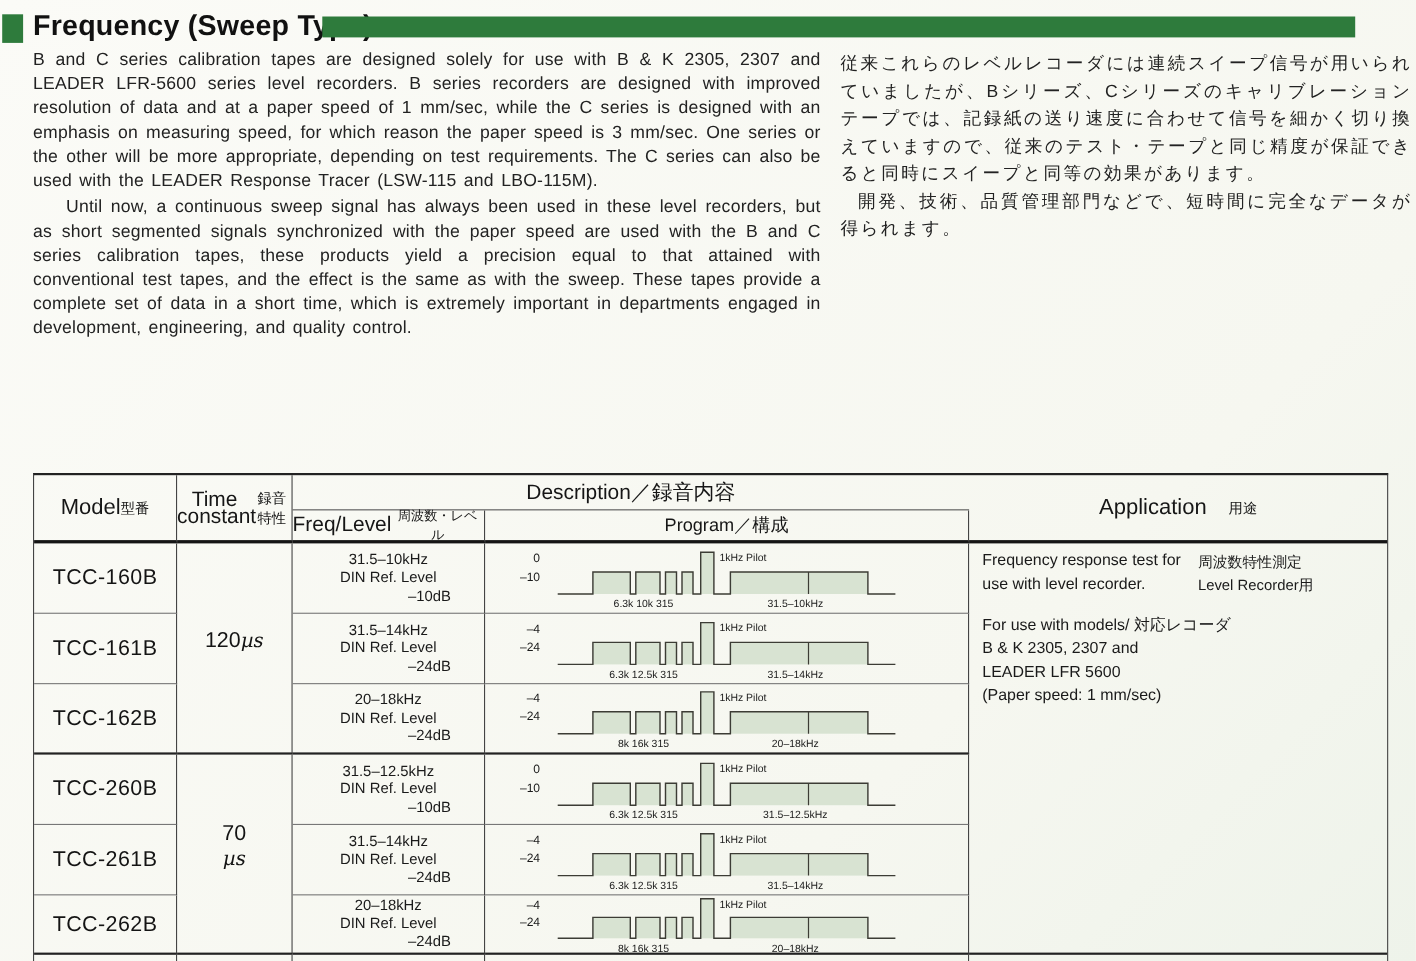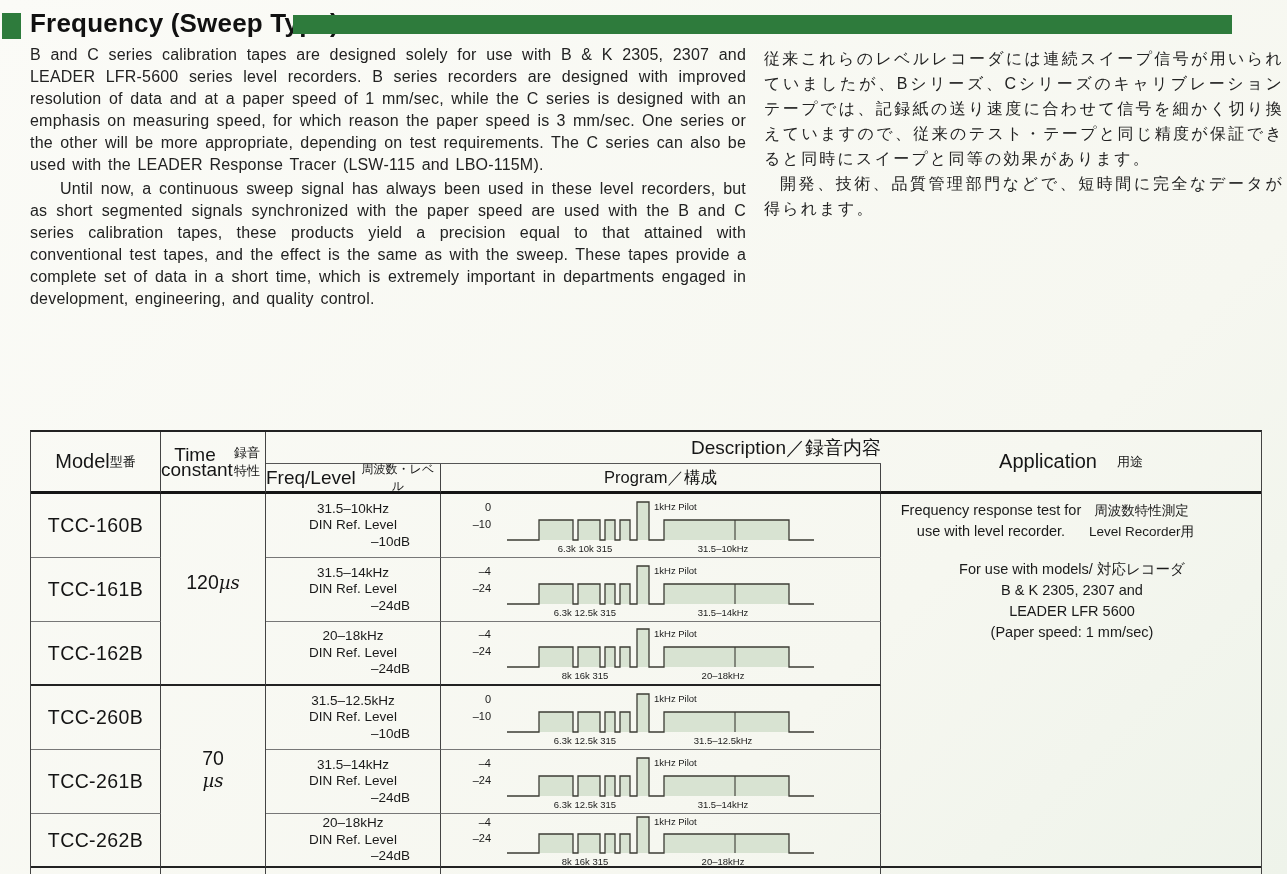--- a/index.html
+++ b/index.html
@@ -67,21 +67,21 @@
   .prog-cell{display:flex;align-items:center;justify-content:flex-start;padding-left:14px;}
   .wave{display:block;}
   .wave text{font-family:"Liberation Sans",sans-serif;fill:#1a1a1a;}
   .wave .ylab{font-size:11px;}
   .wave .plab{font-size:9.5px;}
   .wave .blab{font-size:9.5px;}
   .wave path{fill:none;stroke:#3c3c35;stroke-width:1.3;}
   .wave rect{fill:#d8e3d2;}
   .wave line{stroke:#3c3c35;stroke-width:1.1;}
 
-  .app-cell{padding:6px 10px 0 12px;font-size:14.5px;line-height:21px;color:#1a1a1a;text-align:center;}
+  .app-cell{padding:6px 10px 0 12px;font-size:14.5px;line-height:21px;color:#1a1a1a;}
   .app-row1{display:flex;}
   .app-en{width:196px;}
   .app-ja{font-size:13.5px;line-height:21px;}
   .app-block2{margin-top:17px;}
 
   .strip{height:6px;}
 </style>
 </head>
 <body>
 <div class="page">
@@ -104,21 +104,21 @@
   <div class="tbl">
 
     <div class="cell br bb-head center" style="grid-column:1;grid-row:1/span 2;">
       <div class="h-en-lg">Model</div>
       <div class="h-ja">型番</div>
     </div>
     <div class="cell br bb-head center" style="grid-column:2;grid-row:1/span 2;">
       <div class="h-en-sm" style="width:68px;text-align:center;">Time constant</div>
       <div class="h-ja">録音特性</div>
     </div>
-    <div class="cell bb center" style="grid-column:3/span 2;grid-row:1;border-bottom:1px solid #555;justify-content:flex-end;">
+    <div class="cell bb center" style="grid-column:3/span 2;grid-row:1;border-bottom:1px solid #555;">
       <div class="h-desc">Description／録音内容</div>
     </div>
     <div class="cell br bb-head center" style="grid-column:3;grid-row:2;">
       <div class="h-en-sm">Freq/Level</div>
       <div class="h-ja-sm">周波数・レベル</div>
     </div>
     <div class="cell br bb-head center" style="grid-column:4;grid-row:2;">
       <div class="h-prog">Program／構成</div>
     </div>
     <div class="cell bb-head center" style="grid-column:5;grid-row:1/span 2;gap:20px;">

